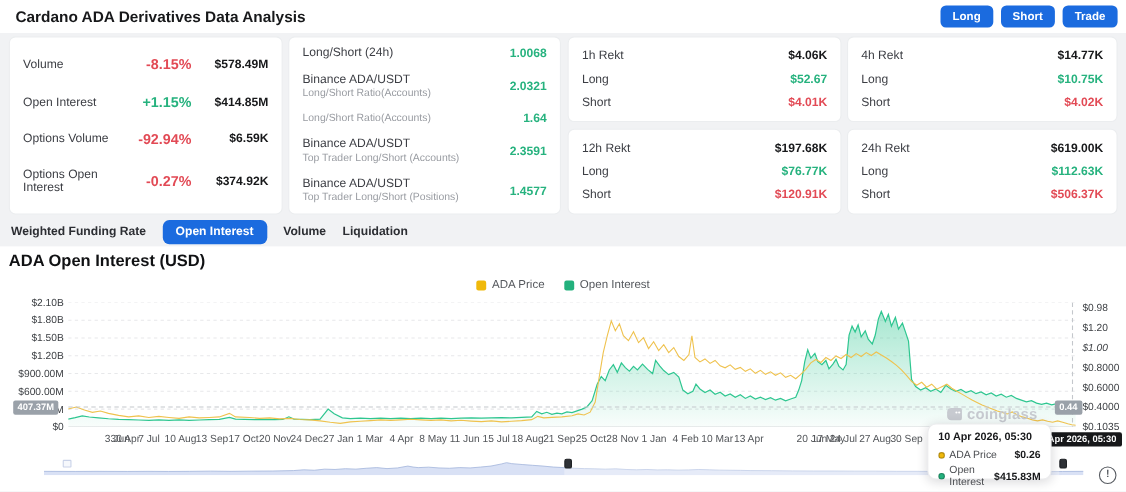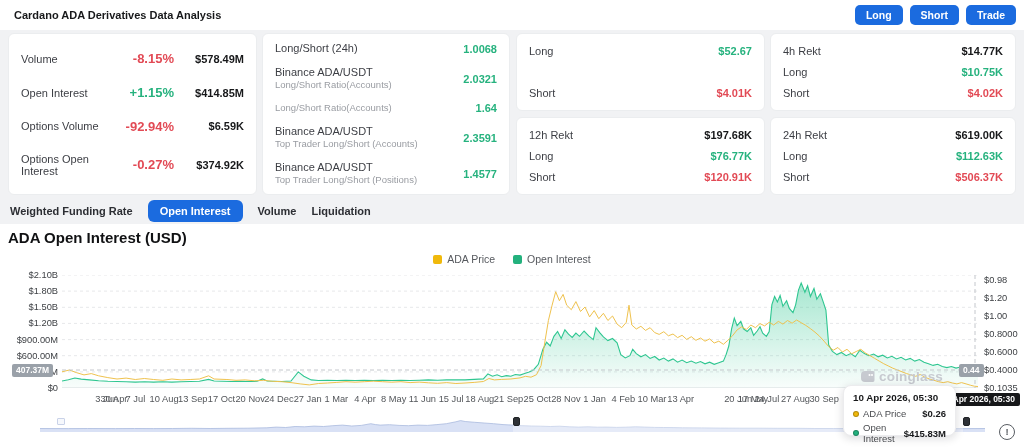--- a/index.html
+++ b/index.html
@@ -1,21 +1,21 @@
 <!DOCTYPE html>
 <html><head>
 <meta charset="utf-8">
 <style>
   html,body{margin:0;padding:0;background:#f1f2f4;}
   #app{position:relative;width:1024px;height:447px;overflow:hidden;background:#f1f2f4;
        font-family:"Liberation Sans",sans-serif;-webkit-font-smoothing:antialiased;}
   .abs{position:absolute;}
   
   #header{left:0;top:0;width:1024px;height:30px;background:#ffffff;}
-  #page-title{left:14px;top:0;height:30px;line-height:30px;font-size:11px;font-weight:700;color:#17181a;}
+  #page-title{left:14px;top:0;height:30px;line-height:30px;font-size:14px;font-weight:700;color:#17181a;}
   #header-buttons{right:8px;top:5px;display:flex;gap:7px;}
   .hbtn{background:#1b6bdf;color:#fff;border:none;border-radius:5px;font-size:10.5px;font-weight:700;
         padding:4px 11px;line-height:12px;cursor:pointer;font-family:inherit;}
   
   .card{background:#fff;border:1px solid #ebedef;border-radius:6px;box-sizing:border-box;}
   #card-stats{left:8px;top:33px;width:249px;height:162px;padding:8px 12px;display:flex;flex-direction:column;justify-content:space-around;}
   #card-ratios{left:262px;top:33px;width:248px;height:162px;padding:8px 12px;display:flex;flex-direction:column;justify-content:space-between;}
   .srow{display:flex;align-items:center;width:100%;}
   .slabel{flex:1;font-size:11px;color:#3c3e44;}
   .spct{width:58px;text-align:right;font-size:13px;font-weight:600;}
@@ -134,20 +134,24 @@
         <div style="flex: 1 1 0%;">
           <div class="rlabel-main">Binance ADA/USDT</div>
           <div class="rlabel-sub">Top Trader Long/Short (Positions)</div>
         </div>
         <div class="rval">1.4577</div>
       </div>
     </div>
   <div id="rekt-boxes">
       <div class="abs card rekt" style="left: 516px; top: 33px; width: 249px; height: 78px;">
         <div class="srow">
+          <div class="slabel">1h Rekt</div>
+          <div class="sval">$4.06K</div>
+        </div>
+        <div class="srow">
           <div class="slabel">Long</div>
           <div class="sval val-green">$52.67</div>
         </div>
         <div class="srow">
           <div class="slabel">Short</div>
           <div class="sval val-red">$4.01K</div>
         </div>
       </div>
       <div class="abs card rekt" style="left: 770px; top: 33px; width: 246px; height: 78px;">
         <div class="srow">
@@ -217,21 +221,21 @@
       <div class="ylab ylab-left" style="top: 271px;">$2.10B</div>
       <div class="ylab ylab-left" style="top: 287.1px;">$1.80B</div>
       <div class="ylab ylab-left" style="top: 303.3px;">$1.50B</div>
       <div class="ylab ylab-left" style="top: 319.4px;">$1.20B</div>
       <div class="ylab ylab-left" style="top: 335.6px;">$900.00M</div>
       <div class="ylab ylab-left" style="top: 351.7px;">$600.00M</div>
       <div class="ylab ylab-left" style="top: 367.8px;">$300.00M</div>
       <div class="ylab ylab-left" style="top: 384px;">$0</div>
       <div class="ylab ylab-right" style="top: 276px;">$0.98</div>
       <div class="ylab ylab-right" style="top: 294px;">$1.20</div>
-      <div class="ylab ylab-right" style="top: 312px;">$1.00</div>
+      <div class="ylab ylab-right" style="top: 312px; font-style: italic;">$1.00</div>
       <div class="ylab ylab-right" style="top: 330px;">$0.8000</div>
       <div class="ylab ylab-right" style="top: 348px;">$0.6000</div>
       <div class="ylab ylab-right" style="top: 366px;">$0.4000</div>
       <div class="ylab ylab-right" style="top: 384px;">$0.1035</div>
       <div class="xlab" style="left: 78px; margin-left: 36px;">30 Apr</div>
       <div class="xlab" style="left: 106.7px;">3 Jun</div>
       <div class="xlab" style="left: 135.4px;">7 Jul</div>
       <div class="xlab" style="left: 164.1px;">10 Aug</div>
       <div class="xlab" style="left: 192.8px;">13 Sep</div>
       <div class="xlab" style="left: 221.5px;">17 Oct</div>

